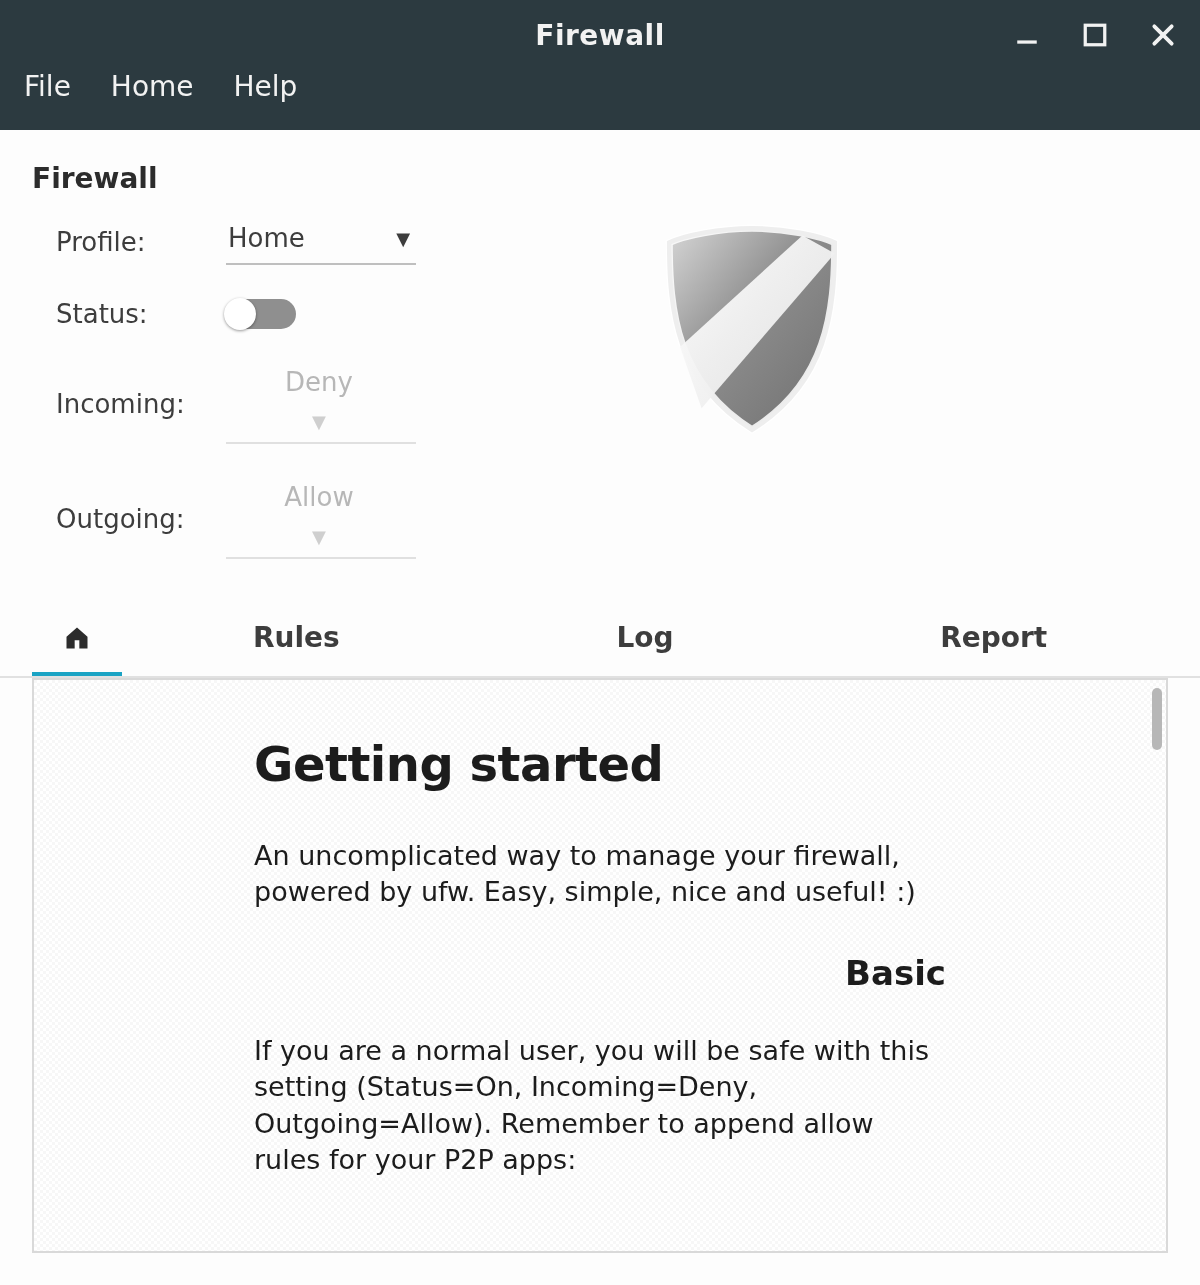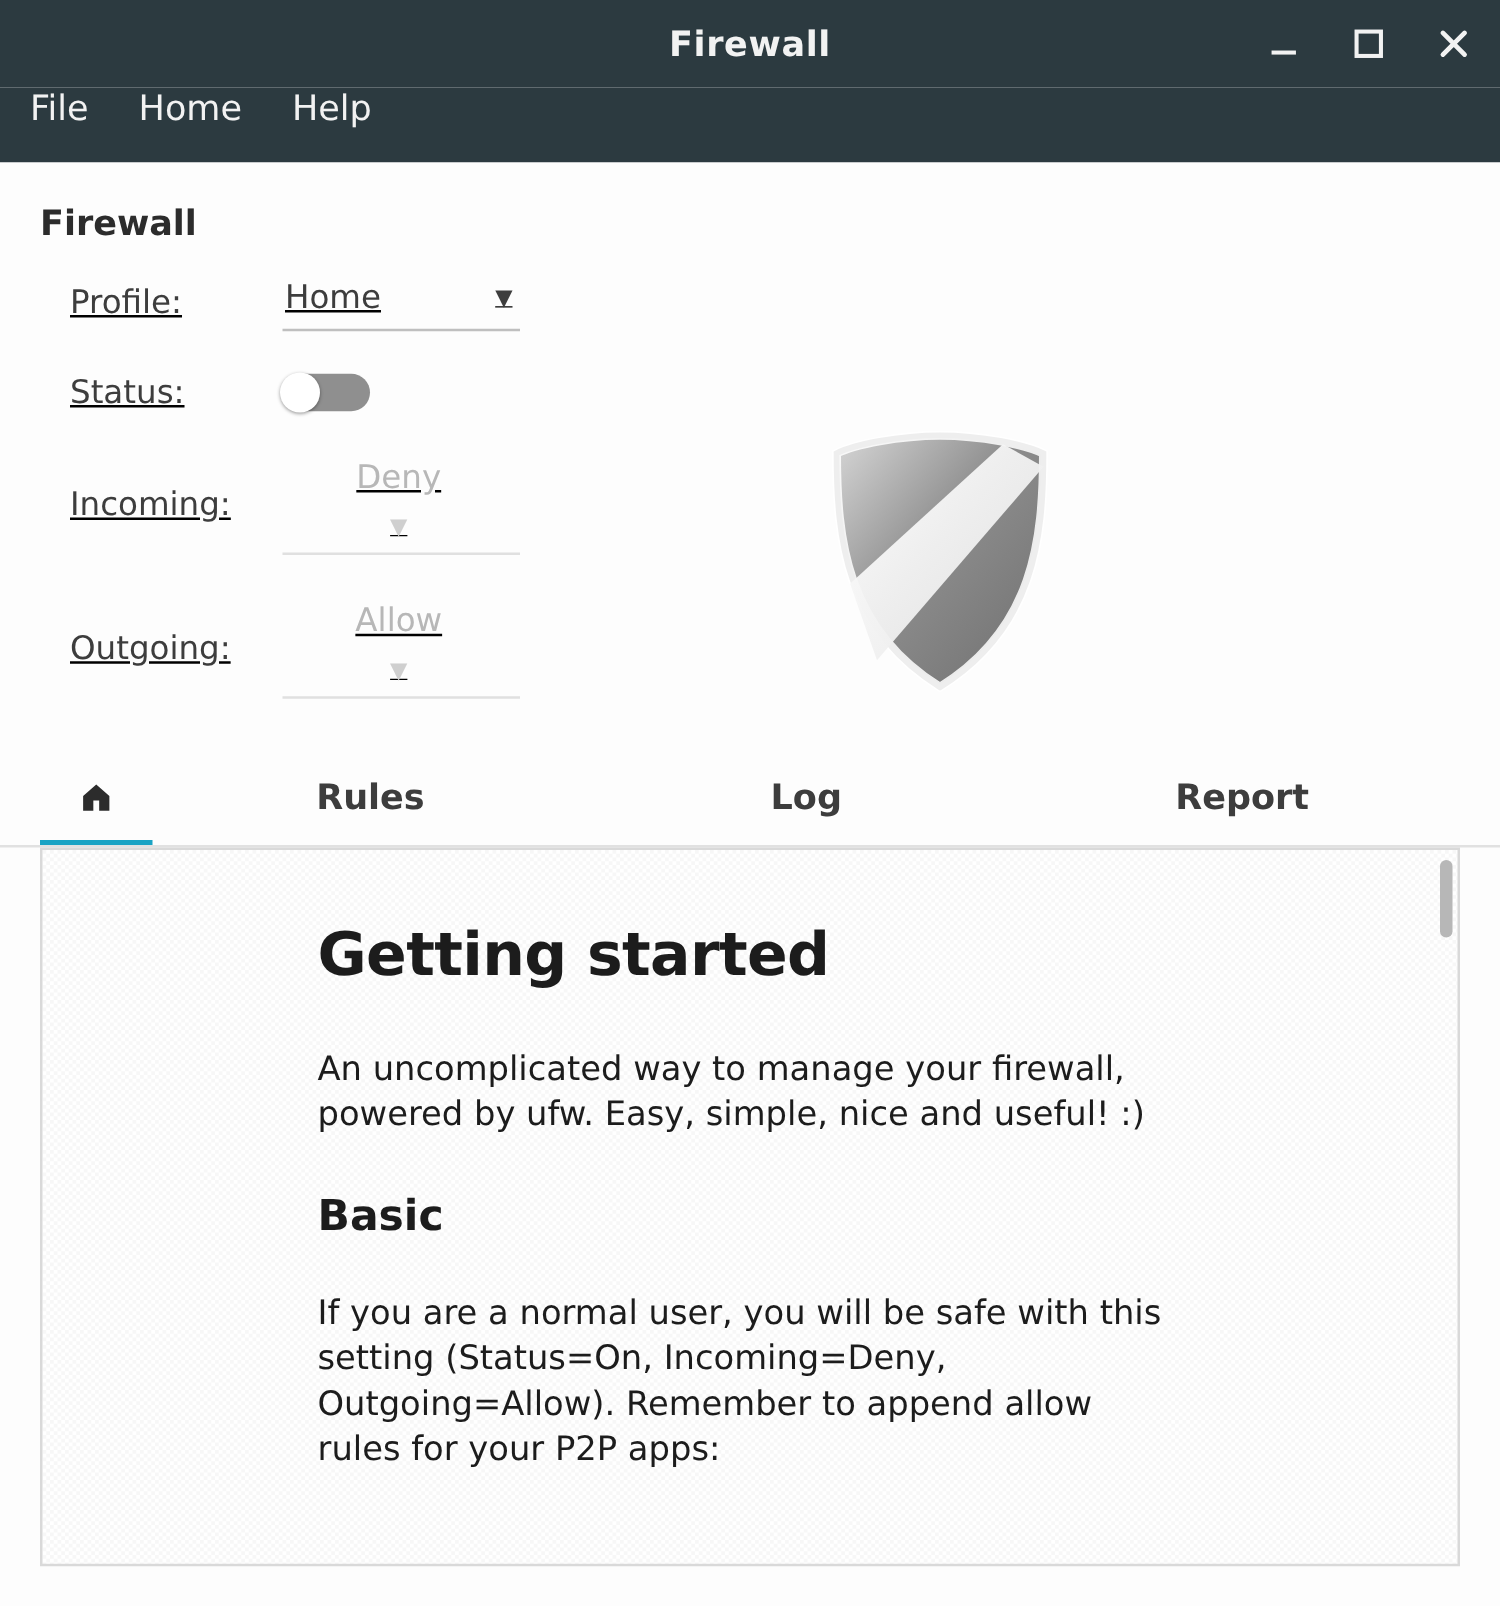--- a/index.html
+++ b/index.html
@@ -73,22 +73,21 @@
   .page-title {
     font-size: 28px;
     font-weight: 700;
     color: #2c2c2c;
     padding: 0 32px 16px 32px;
   }
   .settings-row {
     display: flex;
     padding: 0 32px;
     gap: 40px;
-    align-items: flex-end;
-    text-decoration: underline;
+    align-items: flex-start;
   }
   .settings-grid {
     padding: 8px 0 0 24px;
     display: grid;
     grid-template-columns: 170px 190px;
     row-gap: 34px;
     align-items: center;
     font-size: 26px;
     color: #3d3d3d;
   }
@@ -188,20 +187,21 @@
   }
   .doc-inner p {
     font-size: 27px;
     line-height: 1.35;
     margin-bottom: 42px;
   }
   .doc-inner h2 {
     font-size: 34px;
     font-weight: 800;
     margin-bottom: 40px;
+    text-align: right;
   }
   .scroll-thumb {
     position: absolute;
     top: 8px;
     right: 4px;
     width: 10px;
     height: 62px;
     background: #b7b7b7;
     border-radius: 5px;
   }

